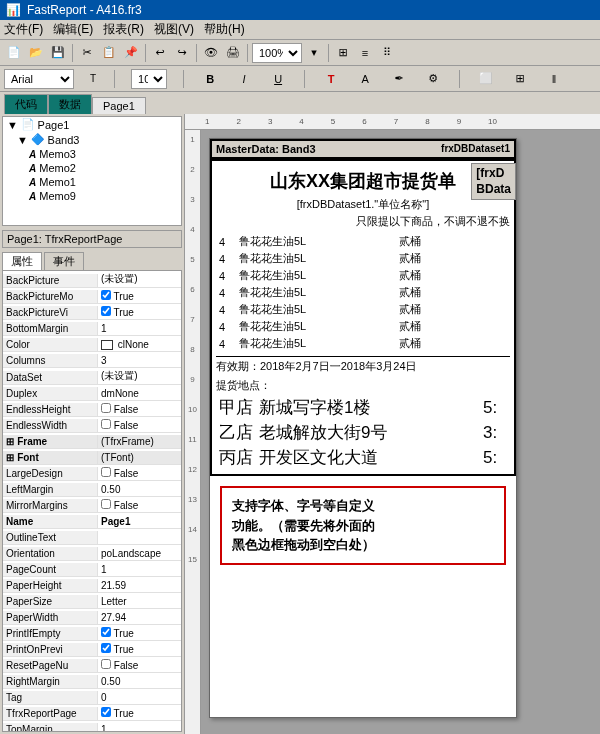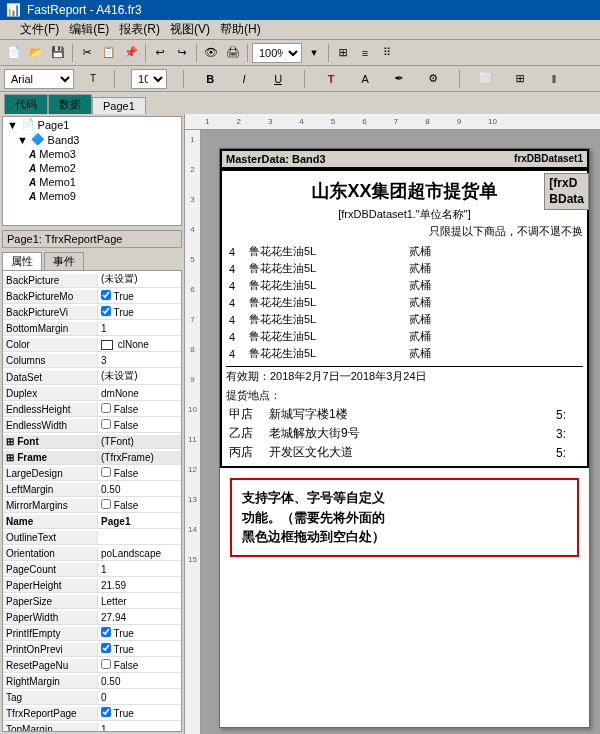--- a/index.html
+++ b/index.html
@@ -13,21 +13,21 @@
       font-size: 12px;
       display: flex;
       align-items: center;
       gap: 6px;
       height: 20px;
     }
 
     
     .menubar {
       background: #d4d0c8;
-      padding: 2px 20px;
+      padding: 2px 4px;
       font-size: 12px;
       display: flex;
       gap: 10px;
       border-bottom: 1px solid #999;
       height: 20px;
       align-items: center;
     }
     .menubar span { cursor: pointer; }
 
     
@@ -205,25 +205,24 @@
     .ruler-v-mark {
       height: 30px;
       display: flex;
       align-items: flex-start;
       justify-content: center;
       font-size: 8px;
     }
 
     .page-canvas {
       background: white;
-      margin: 10px;
       border: 1px solid #666;
       box-shadow: 2px 2px 4px rgba(0,0,0,0.3);
       position: relative;
-      width: 371px;
+      width: 308px;
       min-height: 580px;
       font-size: 11px;
     }
 
     
     .master-data-header {
       background: #d4d0c8;
       border: 2px solid #000;
       padding: 2px 4px;
       display: flex;
@@ -441,26 +440,26 @@
       </div>
       <div class="prop-row">
         <div class="prop-name">EndlessHeight</div>
         <div class="prop-value"><input type="checkbox" style="width: 10px; height: 10px;"> False</div>
       </div>
       <div class="prop-row">
         <div class="prop-name">EndlessWidth</div>
         <div class="prop-value"><input type="checkbox" style="width: 10px; height: 10px;"> False</div>
       </div>
       <div class="prop-row">
+        <div class="prop-name" style="background:#e8e8e8;font-weight:bold;">⊞ Frame</div>
+        <div class="prop-value" style="background:#e8e8e8;">(TfrxFrame)</div>
+      </div>
+      <div class="prop-row">
         <div class="prop-name" style="background:#e8e8e8;font-weight:bold;">⊞ Font</div>
         <div class="prop-value" style="background:#e8e8e8;">(TFont)</div>
-      </div>
-      <div class="prop-row">
-        <div class="prop-name" style="background:#e8e8e8;font-weight:bold;">⊞ Frame</div>
-        <div class="prop-value" style="background:#e8e8e8;">(TfrxFrame)</div>
       </div>
       <div class="prop-row">
         <div class="prop-name">LargeDesign</div>
         <div class="prop-value"><input type="checkbox" style="width: 10px; height: 10px;"> False</div>
       </div>
       <div class="prop-row">
         <div class="prop-name">LeftMargin</div>
         <div class="prop-value">0.50</div>
       </div>
       <div class="prop-row">
@@ -616,21 +615,21 @@
                     <td style="width:20px;">4</td>
                     <td style="width:160px;">鲁花花生油5L</td>
                     <td>贰桶</td>
                   </tr>
                 </tbody>
             </table>
 
             <div class="report-footer-text">有效期：2018年2月7日一2018年3月24日</div>
             <div style="font-size:11px;margin:2px 0;">提货地点：</div>
 
-            <table style="width:100%;font-size:12px;border-collapse:collapse;">
+            <table style="width:100%;font-size:17px;border-collapse:collapse;">
               <tbody id="location-table-body">
               <tr>
                     <td style="width:40px;padding:1px 3px;">甲店</td>
                     <td style="padding:1px 3px;">新城写字楼1楼</td>
                     <td style="width:30px;padding:1px 3px;">5:</td>
                   </tr>
                   <tr>
                     <td style="width:40px;padding:1px 3px;">乙店</td>
                     <td style="padding:1px 3px;">老城解放大街9号</td>
                     <td style="width:30px;padding:1px 3px;">3:</td>

